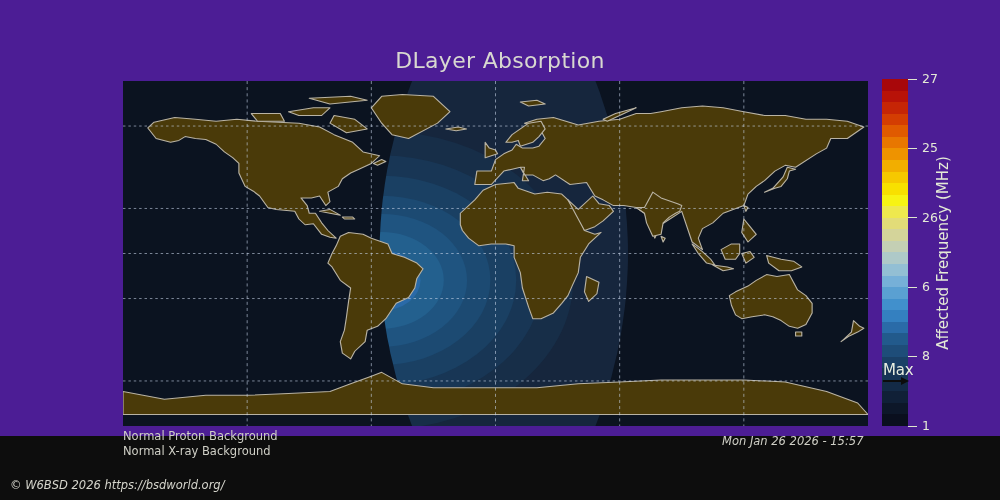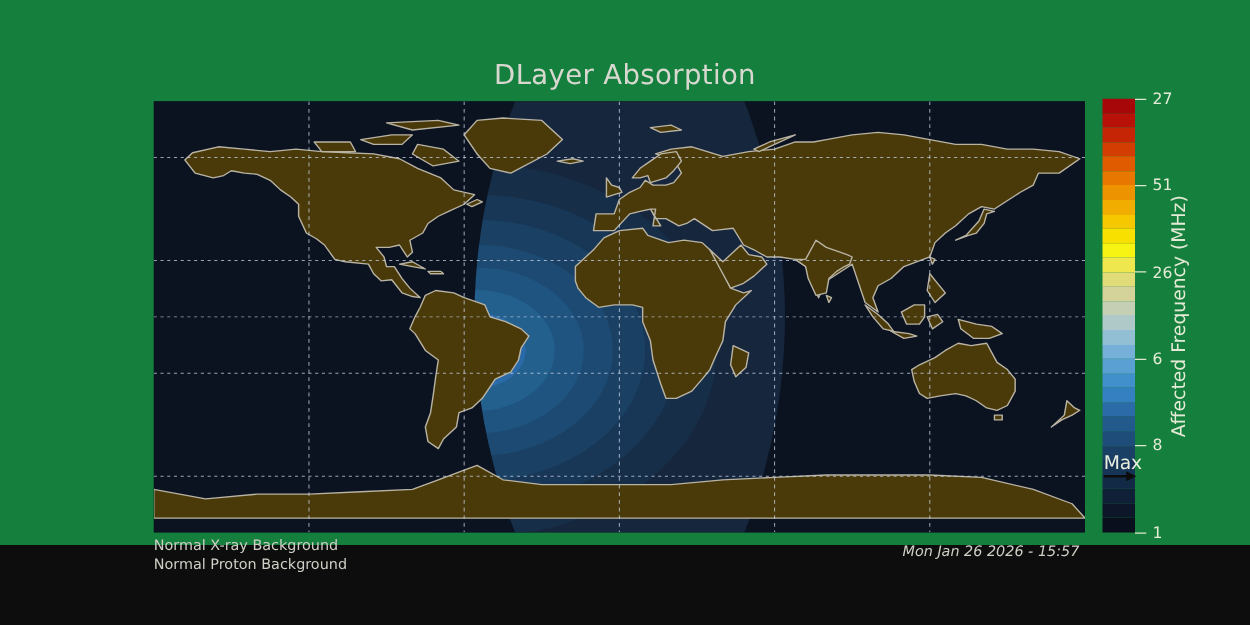--- a/index.html
+++ b/index.html
@@ -1,18 +1,18 @@
 <!DOCTYPE html>
 <html><head>
 <meta charset="utf-8">
 <style>
   html,body{margin:0;padding:0;background:#0d0d0d;}
   body{width:1000px;height:500px;overflow:hidden;
        font-family:"DejaVu Sans","Liberation Sans",sans-serif;}
-  #app{position:relative;width:1000px;height:436px;background:#15803d;}
+  #app{position:relative;width:1000px;height:436px;background:#4c1d95;}
 
   .page-title{position:absolute;left:0;top:48px;width:1000px;text-align:center;
       font-size:22px;color:#d8d8d0;letter-spacing:.3px;}
 
   
   .map-wrap{position:absolute;left:123px;top:81px;width:745px;height:345px;
       background:#0b1320;overflow:hidden;}
   .map-svg{position:absolute;left:0;top:0;width:745px;height:345px;display:block;}
 
   
@@ -165,21 +165,21 @@
       <div class="cbar-band" style="height: 11.5667px; background: rgb(13, 23, 41);"></div>
       <div class="cbar-band" style="height: 11.5667px; background: rgb(10, 15, 30);"></div>
     </div>
   <div class="cbar-ticks" id="cbar-ticks">
       <div class="cbar-tick" style="top: 0px;">
         <i></i>
         <span>27</span>
       </div>
       <div class="cbar-tick" style="top: 69.4px;">
         <i></i>
-        <span>51</span>
+        <span>25</span>
       </div>
       <div class="cbar-tick" style="top: 138.8px;">
         <i></i>
         <span>26</span>
       </div>
       <div class="cbar-tick" style="top: 208.2px;">
         <i></i>
         <span>6</span>
       </div>
       <div class="cbar-tick" style="top: 277.6px;">
@@ -196,17 +196,18 @@
     <div class="marrow">
       <span class="shaft"></span>
         <span class="head"></span>
     </div>
   </div>
   <div class="cbar-label">
     <span>Affected Frequency (MHz)</span>
   </div>
 
   <div class="status">
+    <div>Normal Proton Background</div>
     <div>Normal X-ray Background</div>
-    <div>Normal Proton Background</div>
   </div>
   <div class="stamp">Mon Jan 26 2026 - 15:57</div>
+  <div class="copyright">© W6BSD 2026 https://bsdworld.org/</div>
 </div>
 
 </body></html>

